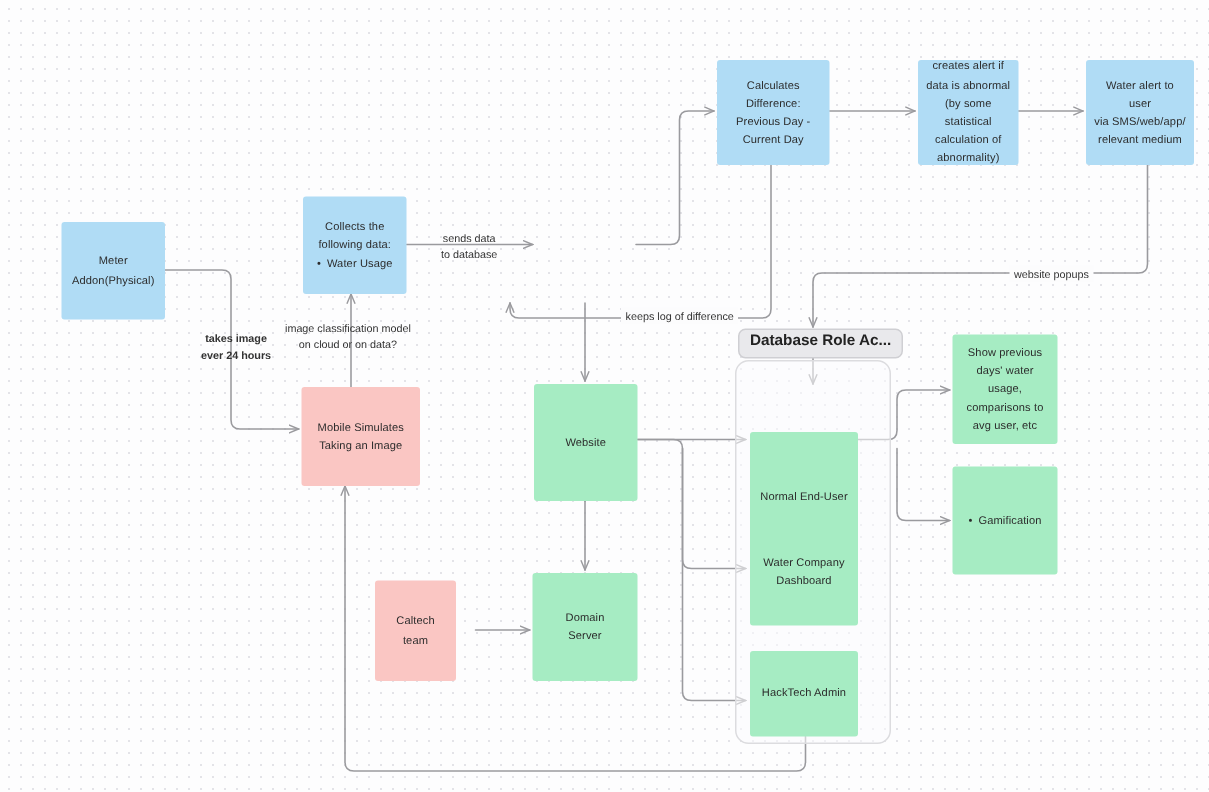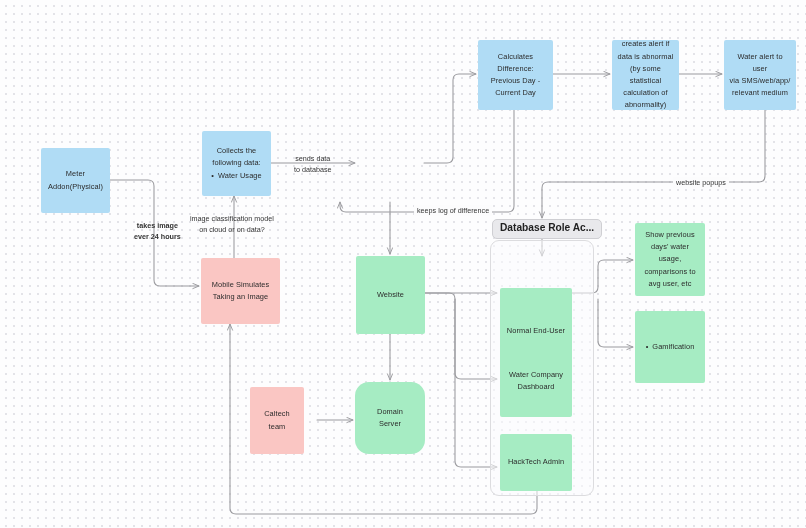--- a/index.html
+++ b/index.html
@@ -187,21 +187,21 @@
       <div>Caltech team</div>
     </div>
   </div>
 
   <div class="node green" style="left:356px;top:256px;width:69px;height:78px;">
     <div class="inner">
       <div>Website</div>
     </div>
   </div>
 
-  <div class="node green" style="left:355px;top:382px;width:70px;height:72px;border-radius:14px;">
+  <div class="node green" style="left:355px;top:382px;width:70px;height:72px;">
     <div class="inner">
       <div>Domain</div>
       <div>Server</div>
     </div>
   </div>
 
   <div class="node green" style="left:500px;top:256px;width:72px;height:86px;margin-top:32px;">
     <div class="inner">
       <div>Normal End-User</div>
     </div>

